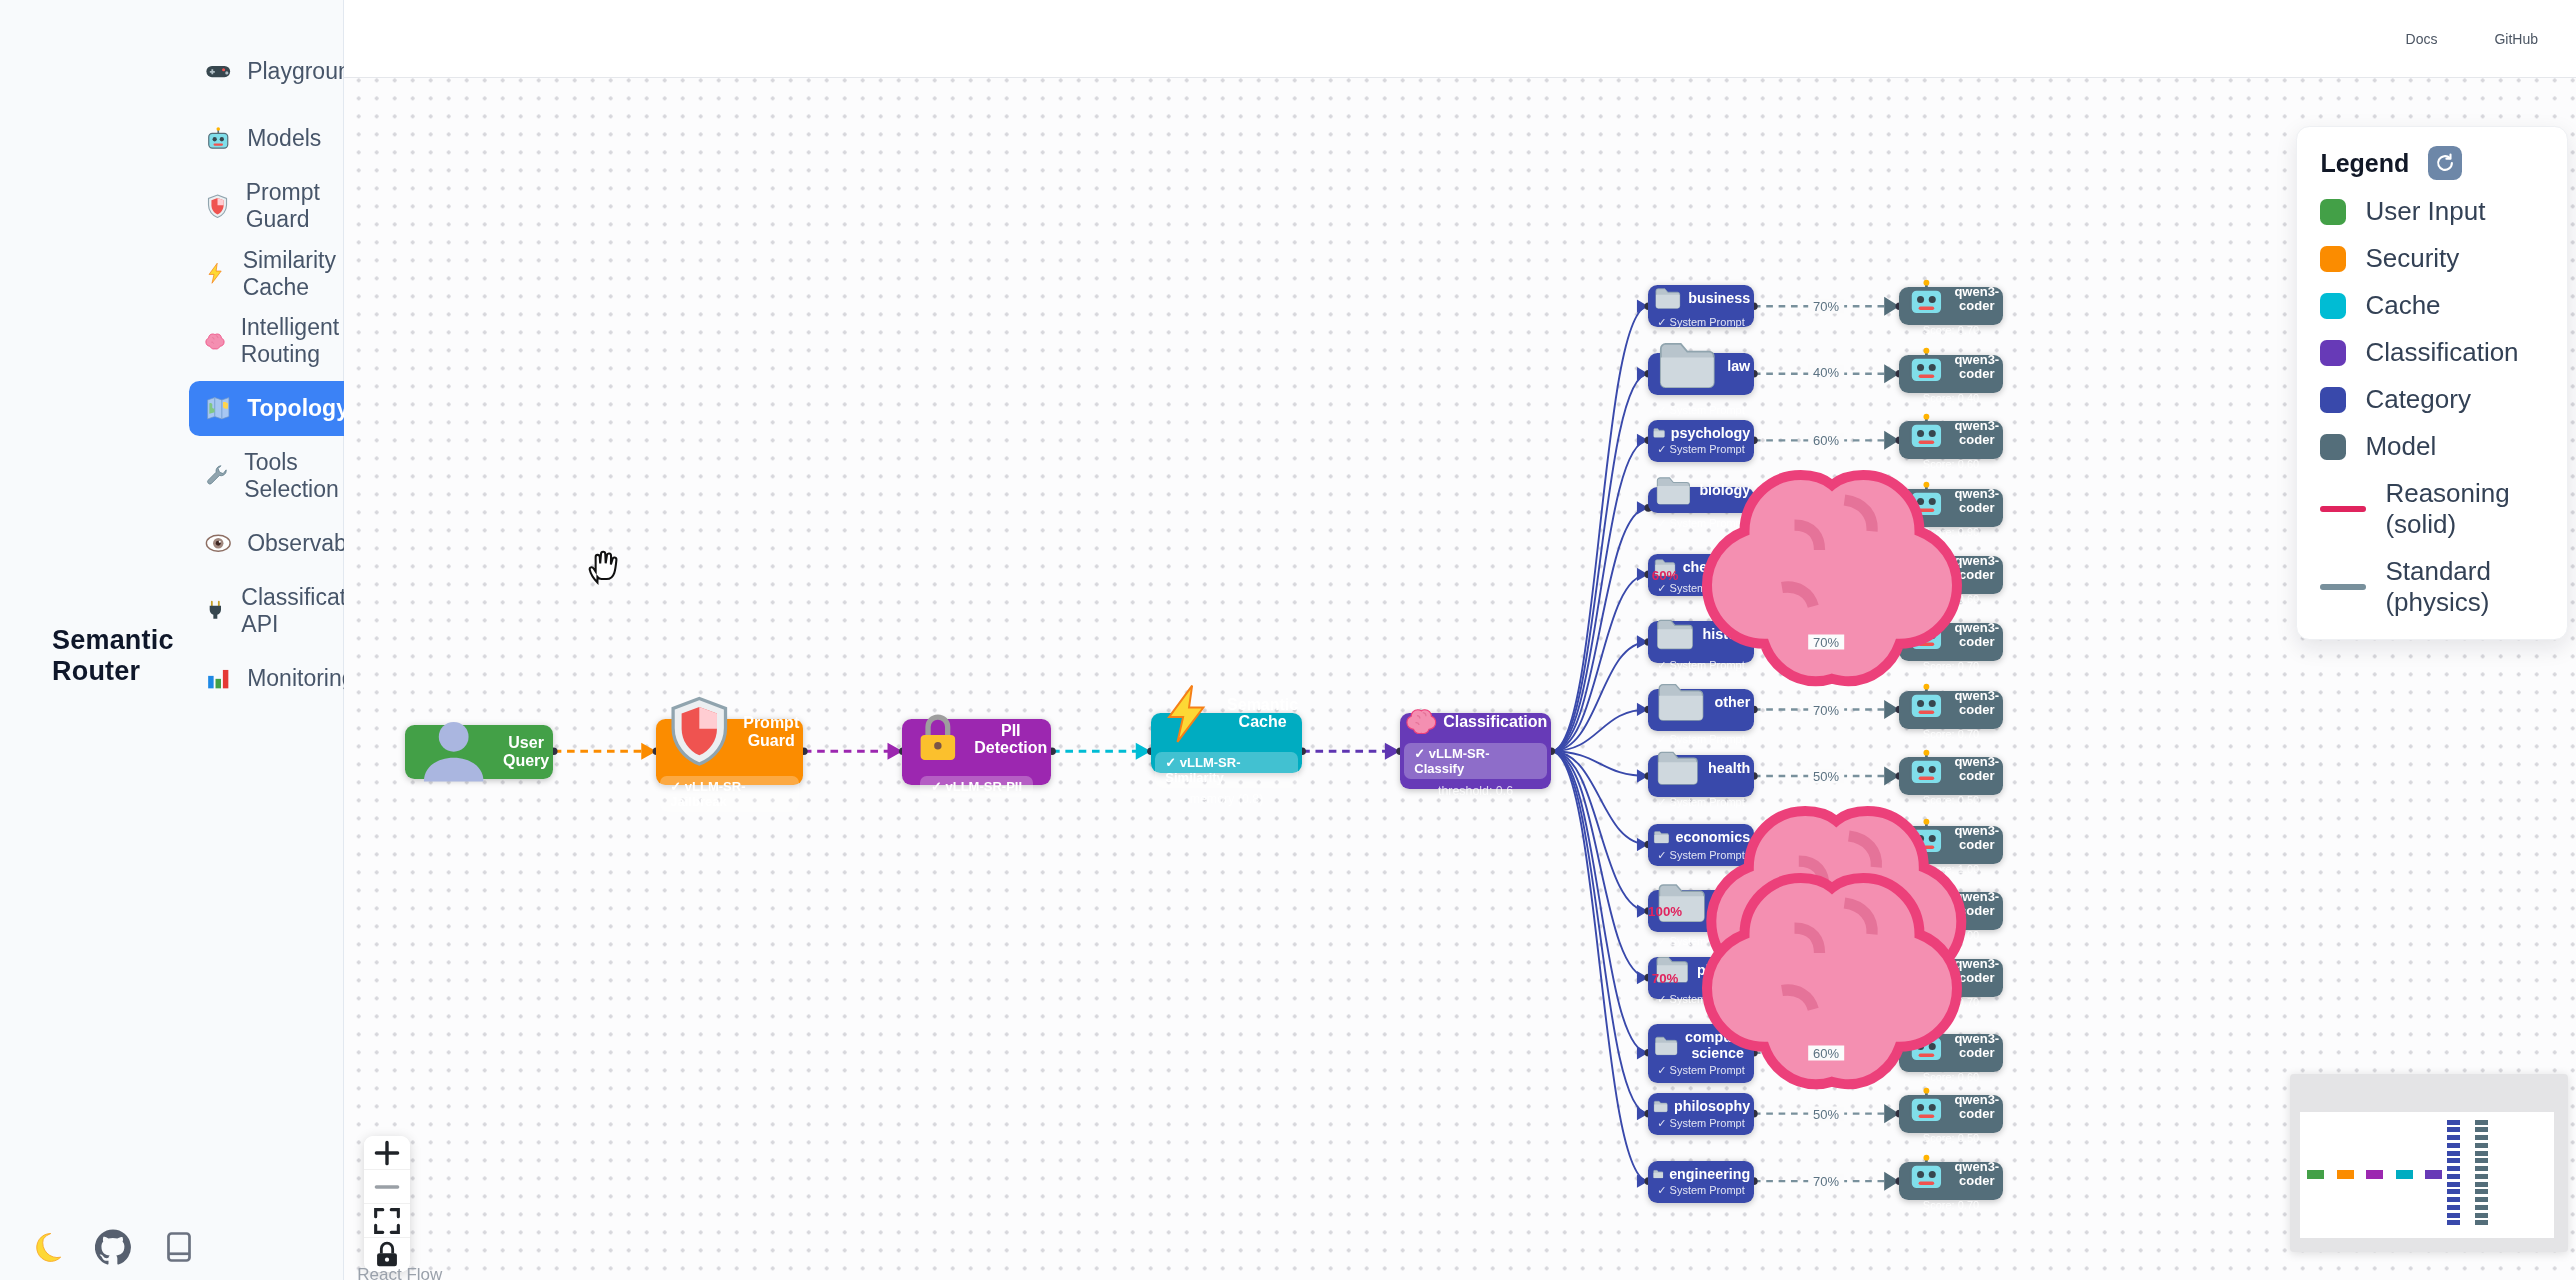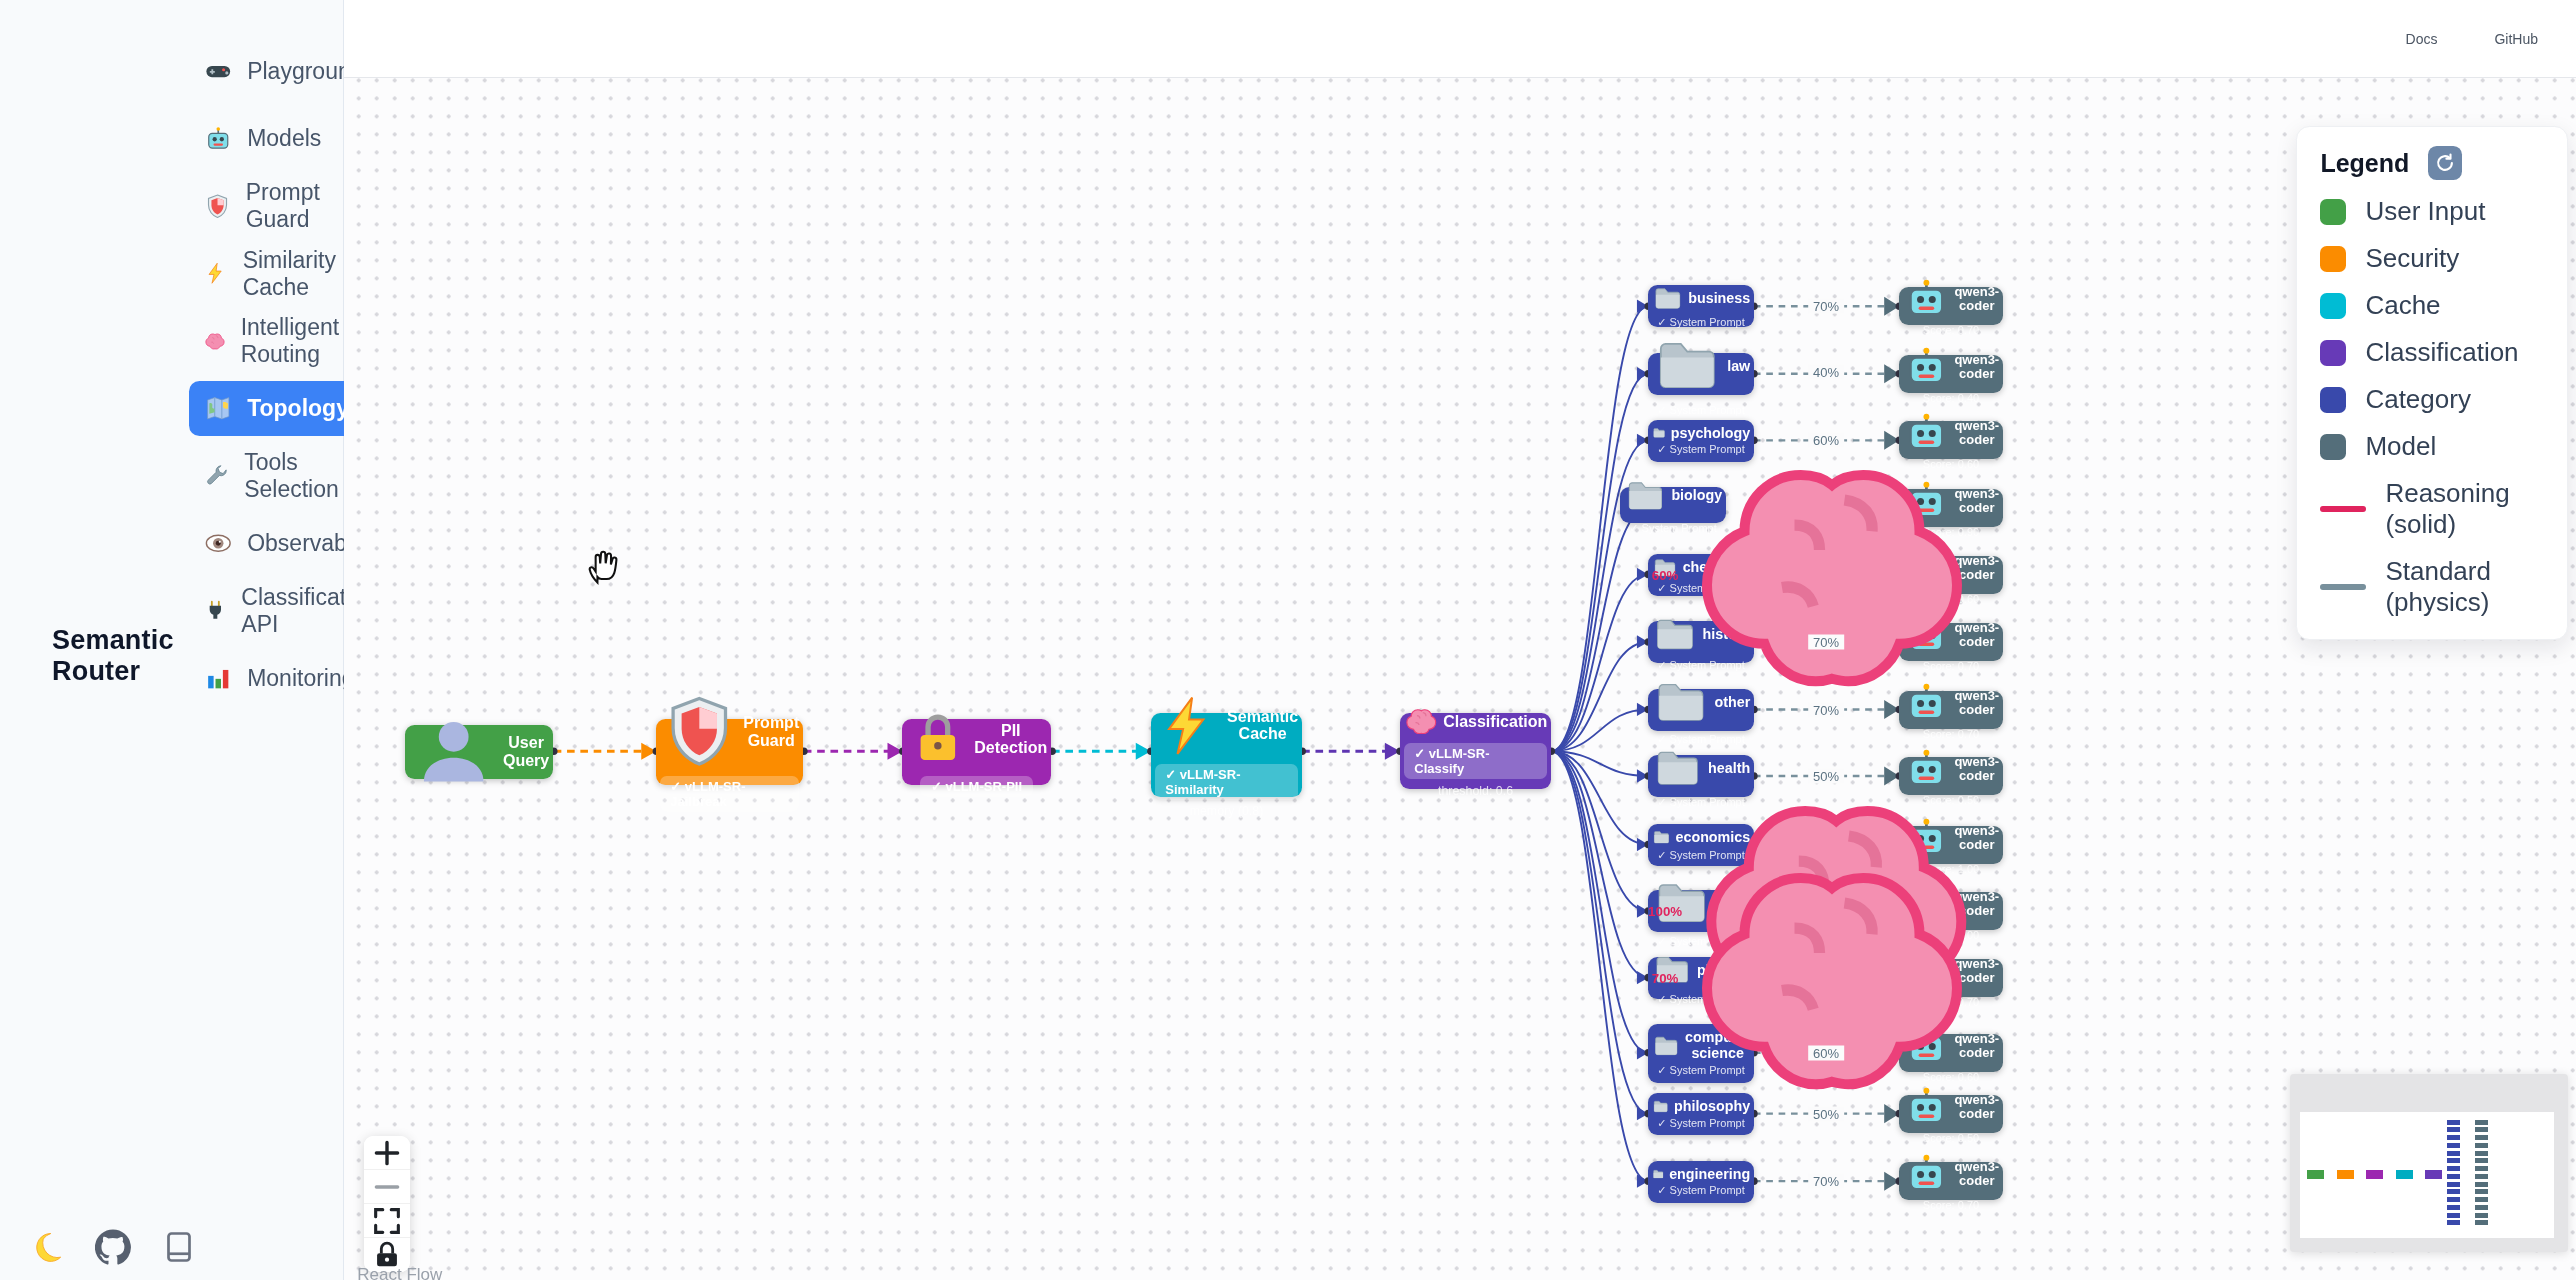--- a/index.html
+++ b/index.html
@@ -515,21 +515,21 @@
               <svg viewBox="0 0 24 24" style="width: 100%; height: 100%;">
                 <path d="M8.3 11V7.5a3.7 3.7 0 0 1 7.4 0V11" fill="none" stroke="#9e9e9e" stroke-width="2"></path>
                 <rect x="5.5" y="10.5" width="13" height="9.5" rx="1.6" fill="#fbc02d"></rect>
                 <circle cx="12" cy="14.6" r="1.4" fill="#795548"></circle>
               </svg>
             </span>
             <span>PII Detection</span>
           </div>
           <div class="badge">✓ vLLM-SR-PII</div>
         </div>
-        <div class="flow-node pipe" style="left: 807px; top: 635px; width: 151px; height: 84px; background: rgb(0, 172, 193);">
+        <div class="flow-node pipe" style="left: 807px; top: 635px; width: 151px; height: 60px; background: rgb(0, 172, 193);">
           <div class="node-title">
             <span style="display: inline-flex; align-items: center; justify-content: center;">
               <svg viewBox="0 0 24 24" style="width: 100%; height: 100%;">
                 <path d="M13.2 2 5 13.2h5L8 22l9.2-12.2h-5.1z" fill="#fdd835" stroke="#f57f17" stroke-width=".7"></path>
               </svg>
             </span>
             <span>Semantic Cache</span>
           </div>
           <div class="badge">✓ vLLM-SR-Similarity</div>
           <div class="subtext">memory (0.8)</div>
@@ -627,21 +627,21 @@
                 <circle cx="9" cy="12" r="1.8" fill="#37474f"></circle>
                 <circle cx="15" cy="12" r="1.8" fill="#37474f"></circle>
                 <rect x="8" y="15.6" width="8" height="1.8" rx=".9" fill="#ef5350"></rect>
               </svg>
             </span>
             <span>qwen3-coder</span>
           </div>
           <div class="subtext">Score: 0.60</div>
         </div>
         <div class="edge-label" style="left: 1482px; top: 362px;"><span>60%</span></div>
-        <div class="flow-node cat" style="left: 1276px; top: 409px; width: 106px; height: 36px; background: rgb(57, 73, 171); gap: 5px;">
+        <div class="flow-node cat" style="left: 1304px; top: 409px; width: 106px; height: 26px; background: rgb(57, 73, 171); gap: 5px;">
           <div class="node-title">
             <span style="display: inline-flex; align-items: center; justify-content: center;">
               <svg viewBox="0 0 24 24" style="width: 100%; height: 100%;">
                 <path d="M3 6a1.6 1.6 0 0 1 1.6-1.6h5.2L12 7h7.4A1.6 1.6 0 0 1 21 8.6v8.9a1.6 1.6 0 0 1-1.6 1.6H4.6A1.6 1.6 0 0 1 3 17.5z" fill="#b8c4cc" stroke="#90a4ae" stroke-width=".6"></path>
                 <path d="M3 9h18v8.5a1.6 1.6 0 0 1-1.6 1.6H4.6A1.6 1.6 0 0 1 3 17.5z" fill="#cfd8de"></path>
               </svg>
             </span>
             <span>biology</span>
           </div>
           <div class="subtext">✓ System Prompt</div>

